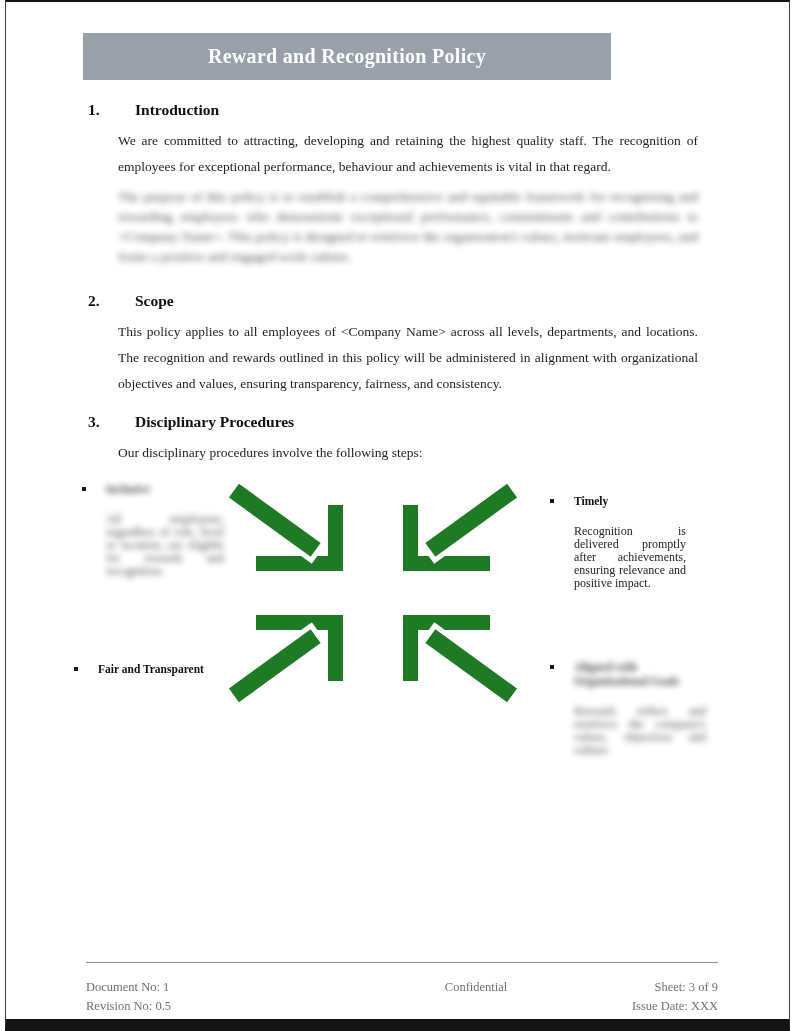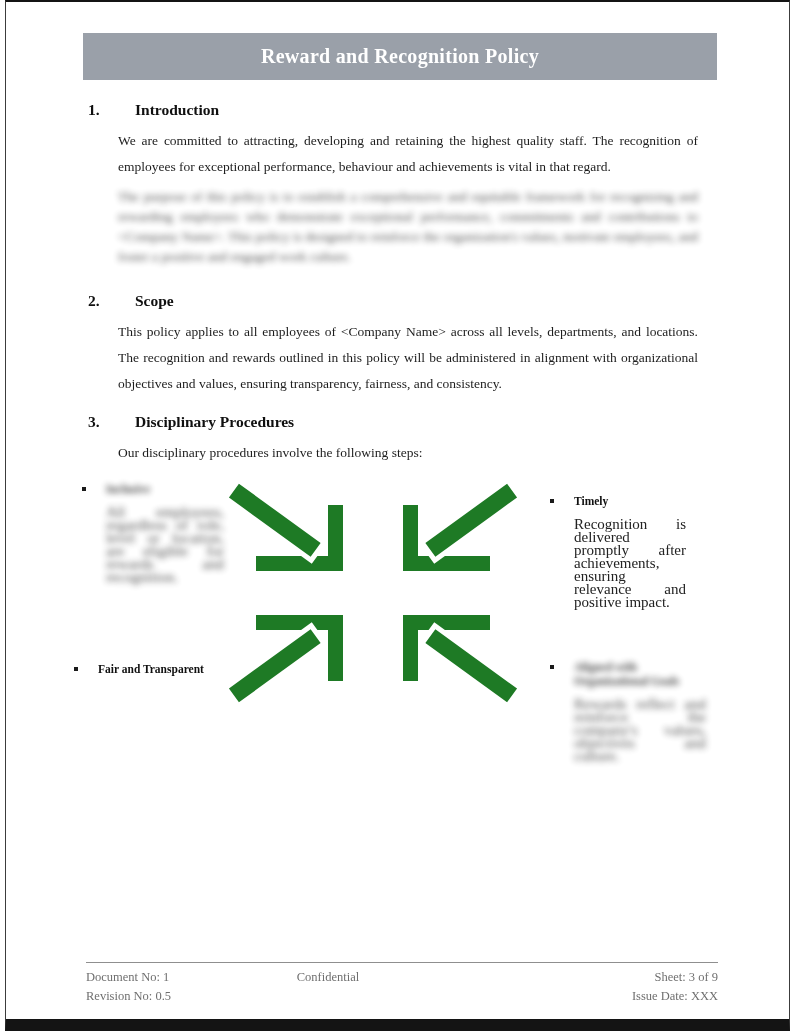--- a/index.html
+++ b/index.html
@@ -10,21 +10,21 @@
   }
   
   .frame{
     position:absolute;left:5px;top:0;width:785px;height:1031px;box-sizing:border-box;
     border-left:1px solid #3c3c3c;border-right:1px solid #3c3c3c;
     border-top:2px solid #141414;border-bottom:12px solid #141414;
     pointer-events:none;
   }
   
   .banner{
-    position:absolute;left:83px;top:33px;width:634px;height:47px;
+    position:absolute;left:83px;top:33px;width:528px;height:47px;
     background:#9aa0a9;display:flex;align-items:center;justify-content:center;
   }
   .banner .title{color:#ffffff;font-weight:bold;font-size:20px;letter-spacing:.3px;}
   
   .section{position:absolute;left:88px;width:627px;}
   #sec1{top:100px}
   #sec2{top:291px}
   #sec3{top:412px}
   .sec-head{display:flex;font-weight:bold;font-size:15.5px;line-height:20px;color:#101010;}
   .sec-num{width:47px;flex:none;}
@@ -39,33 +39,33 @@
   .diagram{position:absolute;left:0;top:470px;width:800px;height:300px;}
   .dg-svg{position:absolute;left:228px;top:11px;overflow:visible;}
   .center-label{
     position:absolute;left:228px;top:113px;width:296px;text-align:center;
     font-weight:bold;font-size:13.5px;color:#101010;word-spacing:2px;
   }
   .bullet{position:absolute;display:flex;}
   .marker{width:4px;height:4px;background:#1a1a1a;margin-top:5px;flex:none;}
   .b-content{margin-left:20px;}
   .b-head{font-weight:bold;font-size:11.5px;line-height:14px;color:#101010;}
-  .b-body{margin-top:10px;font-size:15px;line-height:13px;color:#222222;text-align:justify;}
+  .b-body{margin-top:17px;font-size:12px;line-height:13px;color:#222222;text-align:justify;}
   .b-tl{left:82px;top:12px;}  .b-tl .b-content{width:118px;}
   .b-tr{left:550px;top:24px;}  .b-tr .b-content{width:112px;}
   .b-bl{left:74px;top:192px;} .b-bl .b-content{width:124px;}
   .b-br{left:550px;top:190px;}.b-br .b-content{width:132px;}
   
   .footer{
     position:absolute;left:86px;top:962px;width:632px;
-    border-top:1px solid #8f8f8f;padding-top:5px;
+    border-top:1px solid #8f8f8f;padding-top:15px;
     display:flex;font-size:12.5px;line-height:19px;color:#6f6f6f;
   }
   .f-col{flex:1;}
-  .f-center{text-align:left;}
+  .f-center{text-align:right;}
   .f-right{text-align:right;}
 </style>
 </head>
 <body>
 
 <div class="frame"></div>
 
 <div class="banner">
   <span class="title">Reward and Recognition Policy</span>
 </div>

